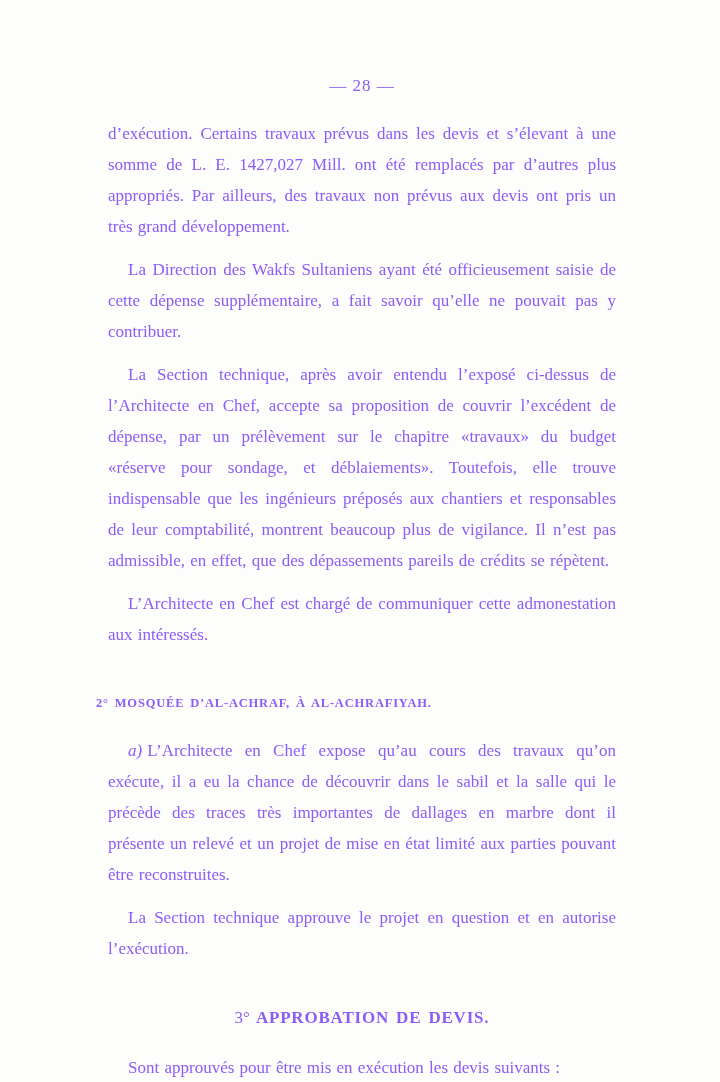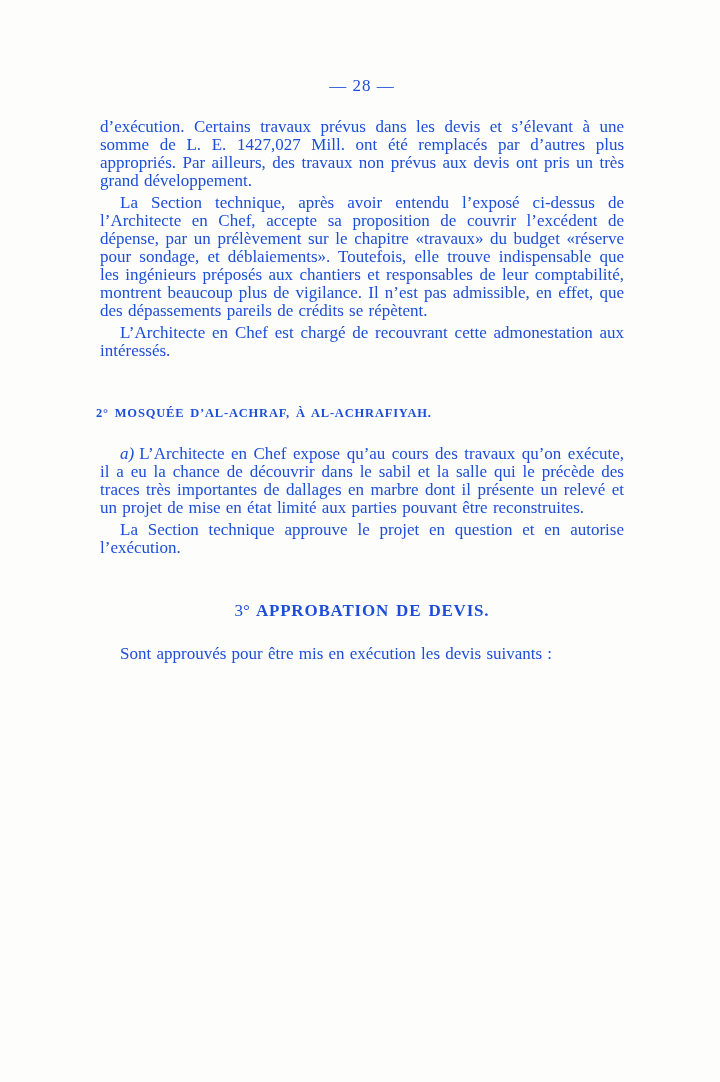--- a/index.html
+++ b/index.html
@@ -6,39 +6,39 @@
     margin: 0;
     padding: 0;
     background: #ffffff;
   }
   .page {
     position: relative;
     width: 720px;
     height: 1082px;
     margin: 0 auto;
     background: #fdfdfc;
-    color: #1d4ed8;
+    color: #8b5cf6;
     font-family: "Liberation Serif", "DejaVu Serif", serif;
     box-sizing: border-box;
     overflow: hidden;
   }
   .content {
     box-sizing: border-box;
     padding: 76px 92px 0 96px;
   }
   .pagenum {
     text-align: center;
     font-size: 17px;
     letter-spacing: 1px;
     margin: 0 0 22px 0;
   }
   p.body {
-    margin: 4px;
+    margin: 12px;
     font-size: 17px;
-    line-height: 18px;
+    line-height: 31px;
     text-align: justify;
     text-indent: 20px;
     word-spacing: 1px;
   }
   p.body.noindent {
     text-indent: 0;
   }
   p.body.gap-top {
     margin-top: 12px;
   }
@@ -73,24 +73,25 @@
 </head>
 <body>
 
 <div class="page">
   <div class="content">
 
     <div class="pagenum">— 28 —</div>
 
     <p class="body noindent">d’exécution. Certains travaux prévus dans les devis et s’élevant à une somme de L. E. 1427,027 Mill. ont été remplacés par d’autres plus appropriés. Par ailleurs, des travaux non prévus aux devis ont pris un très grand développement.</p>
 
+    <p class="body">La Direction des Wakfs Sultaniens ayant été officieusement saisie de cette dépense supplémentaire, a fait savoir qu’elle ne pouvait pas y contribuer.</p>
 
     <p class="body">La Section technique, après avoir entendu l’exposé ci-dessus de l’Architecte en Chef, accepte sa proposition de couvrir l’excédent de dépense, par un prélèvement sur le chapitre «travaux» du budget «réserve pour sondage, et déblaiements». Toutefois, elle trouve indispensable que les ingénieurs préposés aux chantiers et responsables de leur comptabilité, montrent beaucoup plus de vigilance. Il n’est pas admissible, en effet, que des dépassements pareils de crédits se répètent.</p>
 
-    <p class="body">L’Architecte en Chef est chargé de recouvrant cette admonestation aux intéressés.</p>
+    <p class="body">L’Architecte en Chef est chargé de communiquer cette admonestation aux intéressés.</p>
 
     <div class="h-sec2">2° MOSQUÉE D’AL-ACHRAF, À AL-ACHRAFIYAH.</div>
 
     <p class="body"><span class="marker-italic">a)</span><span>L’Architecte en Chef expose qu’au cours des travaux qu’on exécute, il a eu la chance de découvrir dans le sabil et la salle qui le précède des traces très importantes de dallages en marbre dont il présente un relevé et un projet de mise en état limité aux parties pouvant être reconstruites.</span></p>
 
     <p class="body">La Section technique approuve le projet en question et en autorise l’exécution.</p>
 
 
     <div class="h-sec3">
       <span class="h3-marker">3°</span><span class="h3-text">APPROBATION DE DEVIS.</span>

